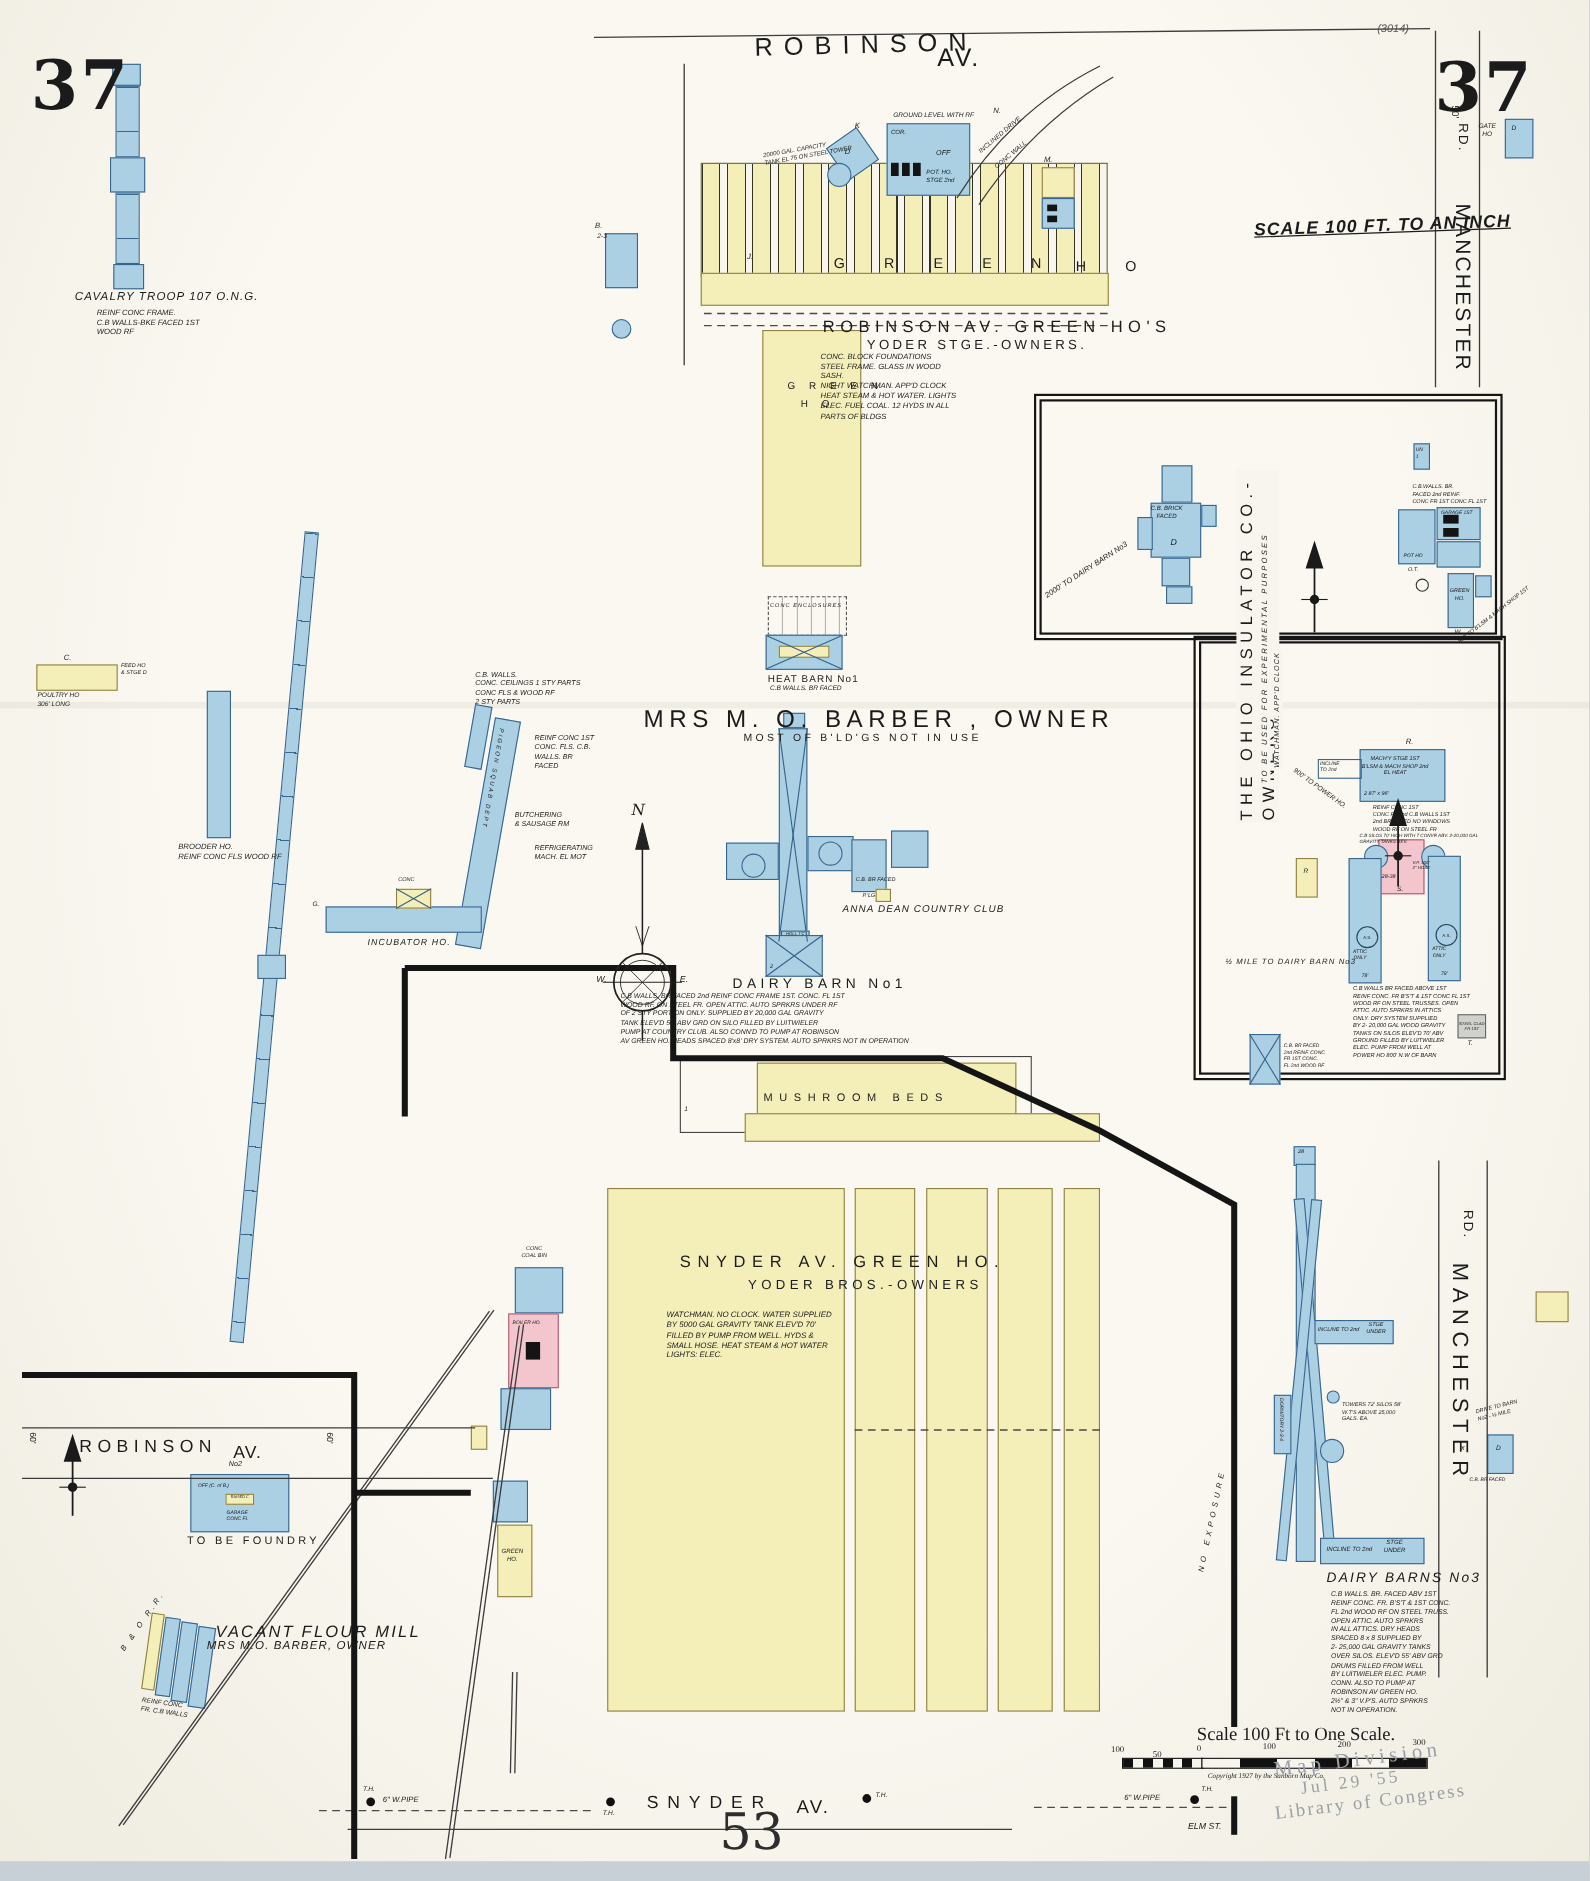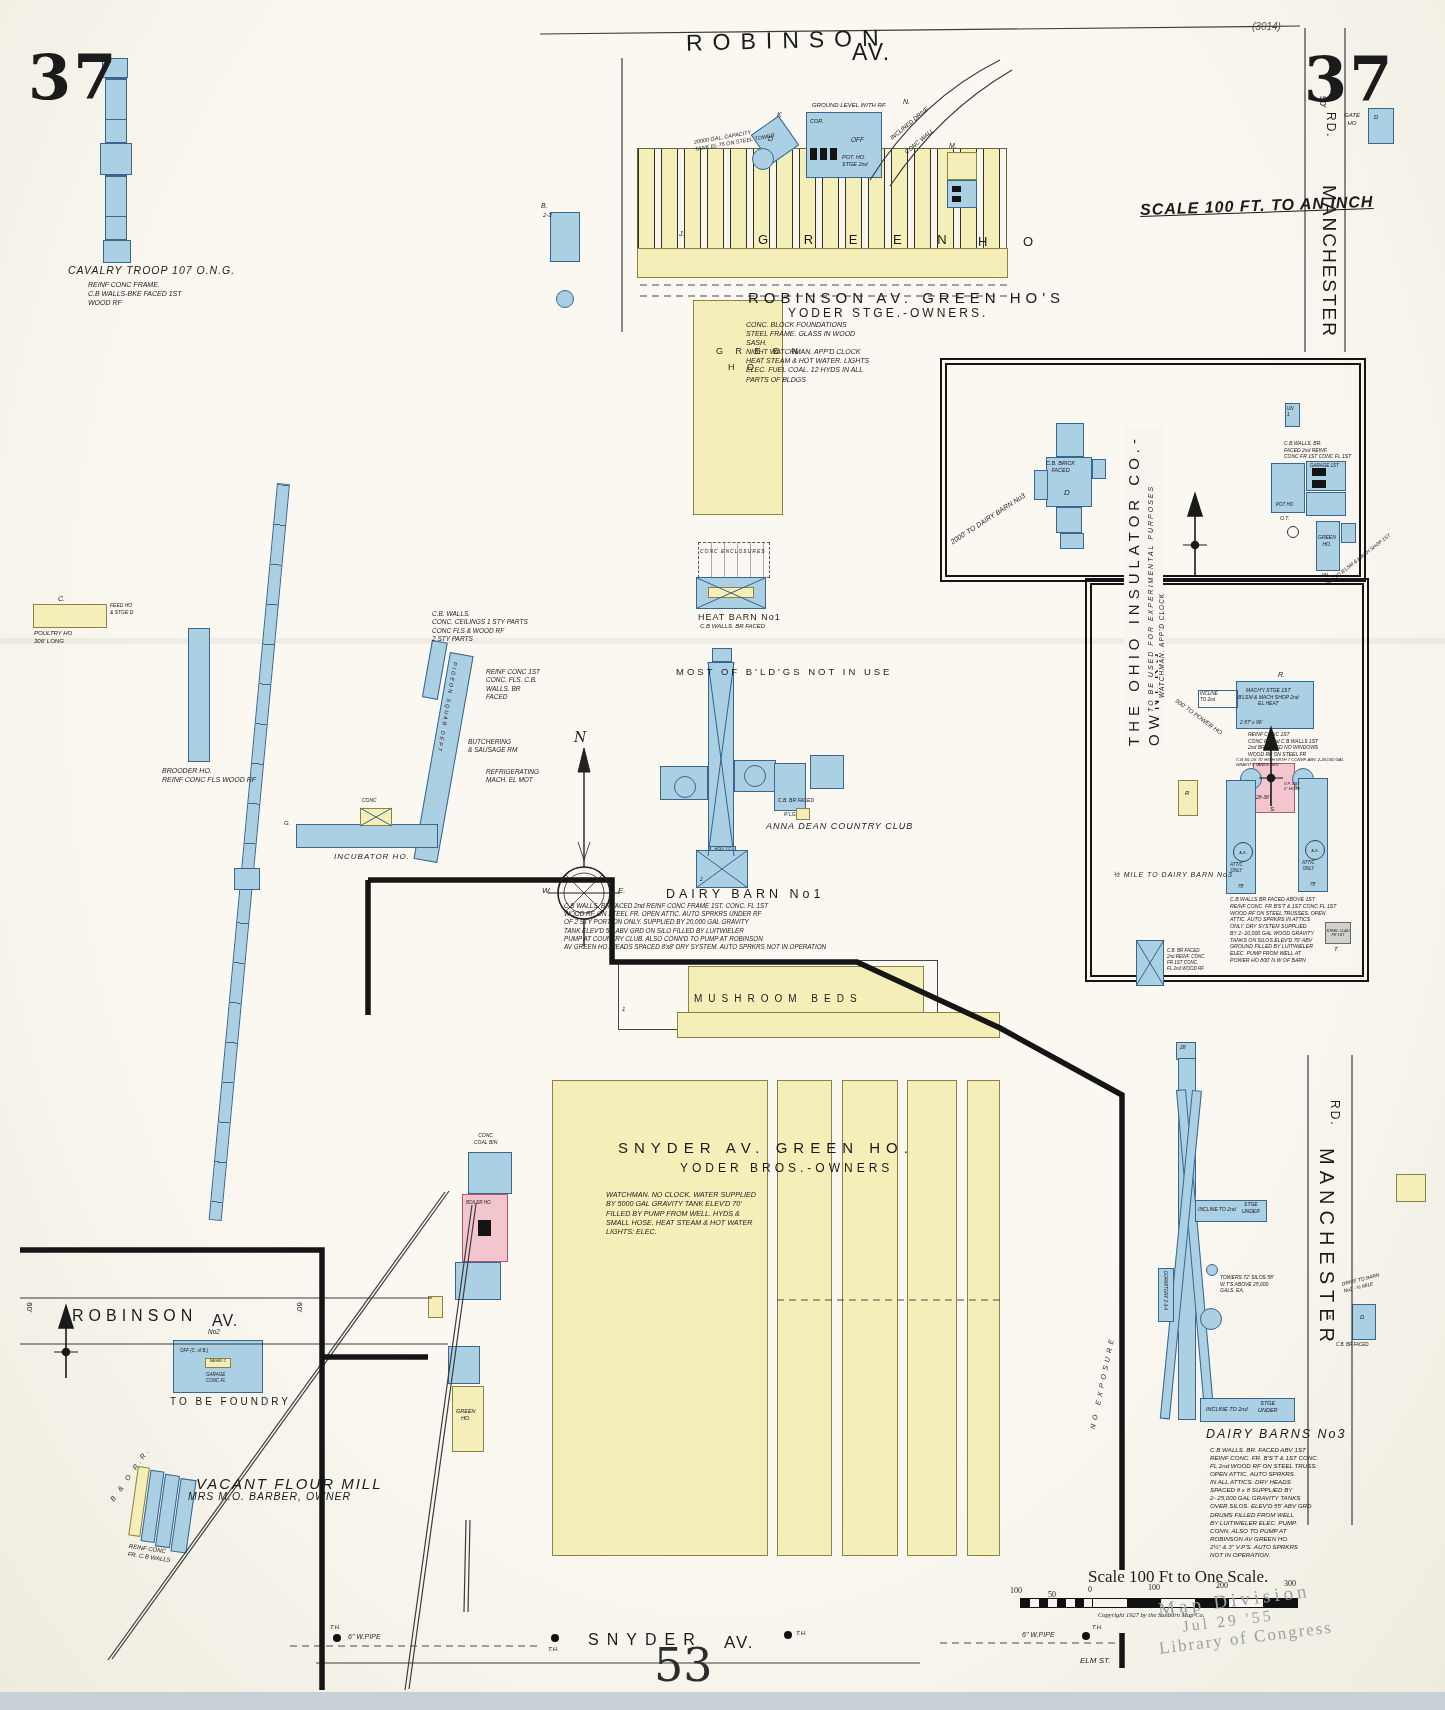--- a/index.html
+++ b/index.html
@@ -304,20 +304,21 @@
 FR 1ST CONC.
 FL 2nd WOOD RF</div>
 
   <div class="dashbox" style="left:698px;top:542px;width:70px;height:34px"></div>
   <div class="l i" style="left:700px;top:548px;font-size:5px;letter-spacing:1px">CONC ENCLOSURES</div>
   <div class="b" style="left:696px;top:577px;width:70px;height:32px"></div>
   <div class="y" style="left:708px;top:587px;width:46px;height:11px;z-index:4"></div>
   <div class="l" style="left:698px;top:612px;font-size:9px;letter-spacing:1px">HEAT BARN No1</div>
   <div class="l i" style="left:700px;top:623px;font-size:6px">C.B WALLS. BR FACED</div>
 
+  <div class="l" style="left:585px;top:640px;font-size:22px;letter-spacing:5px">MRS  M. O.  BARBER ,  OWNER</div>
   <div class="l" style="left:676px;top:666px;font-size:9.5px;letter-spacing:3px">MOST OF B'LD'GS NOT IN USE</div>
 
   <div class="l i" style="left:432px;top:610px;font-size:6.5px">C.B. WALLS.
 CONC. CEILINGS 1 STY PARTS
 CONC FLS &amp; WOOD RF
 2 STY PARTS</div>
   <div class="l i" style="left:486px;top:668px;font-size:6.5px">REINF CONC 1ST
 CONC. FLS. C.B.
 WALLS. BR
 FACED</div>

